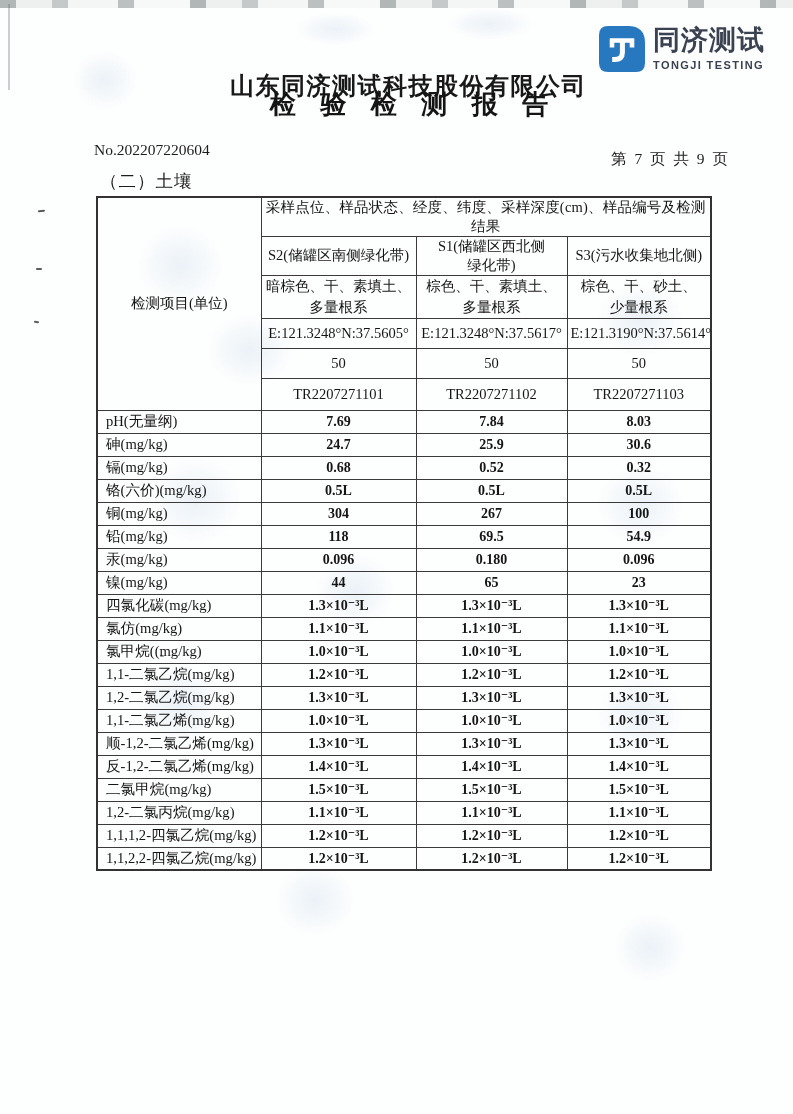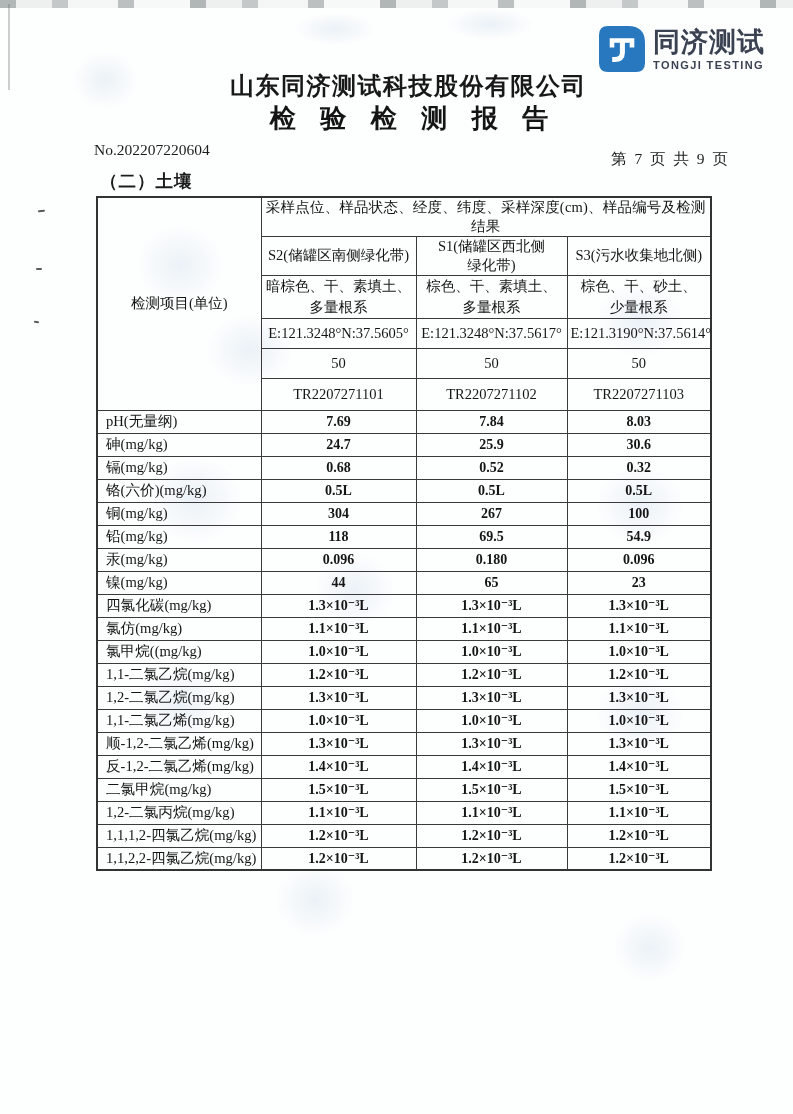--- a/index.html
+++ b/index.html
@@ -17,30 +17,30 @@
   }
   .left-edge-line { position:absolute; left:8px; top:4px; width:2px; height:86px; background:rgba(110,115,118,.35); }
   
   .wm { position:absolute; pointer-events:none;
         background:radial-gradient(closest-side, rgba(125,165,205,.14), rgba(125,165,205,0) 72%); }
   .artifact { position:absolute; background:#5a5a5a; border-radius:1px; }
 
   
   .logo-block { position:absolute; top:26px; left:599px; display:flex; align-items:flex-start; gap:8px; }
   .logo-text { display:flex; flex-direction:column; line-height:1; padding-top:3px; }
-  .logo-cn { font-family:Liberation Sans, sans-serif; font-weight:700; font-size:27px; letter-spacing:1px; color:#3a4150;text-align:right; }
+  .logo-cn { font-family:Liberation Mono, monospace; font-weight:700; font-size:27px; letter-spacing:1px; color:#3a4150;text-align:right; }
   .logo-en { font-family:"Liberation Sans","DejaVu Sans",sans-serif; font-weight:700; font-size:11px; letter-spacing:1.4px; color:#3a4150; margin-top:4px; }
 
   .company-title { position:absolute; top:70px; left:24px; right:0; text-align:center;
     font-size:24px; font-weight:600; letter-spacing:1.5px; color:#181818; }
-  .report-title { position:absolute; top:101px; left:34px; right:0; text-align:center;
+  .report-title { position:absolute; top:87px; left:34px; right:0; text-align:center;
     font-size:26px; font-weight:700; letter-spacing:9px; color:#141414; }
   .report-no { position:absolute; left:94px; top:141px; font-size:15.5px; }
   .page-indicator { position:absolute; left:611px; top:149px; font-size:15.5px; letter-spacing:2px; }
-  .section-title { position:absolute; left:100px; top:169px; font-size:17.5px; font-weight:700; letter-spacing:1px; }
+  .section-title { position:absolute; left:100px; top:169px; font-size:17.5px; font-weight:400; letter-spacing:1px; }
 
   
   table.report-table {
     position:absolute; left:96px; top:196px; width:614px;
     border-collapse:collapse; table-layout:fixed; border:2px solid #333;
   }
   .report-table td {
     border:1px solid #3a3a3a; text-align:center; vertical-align:middle;
     padding:0 3px; font-size:14.5px; color:#151515;
   }

